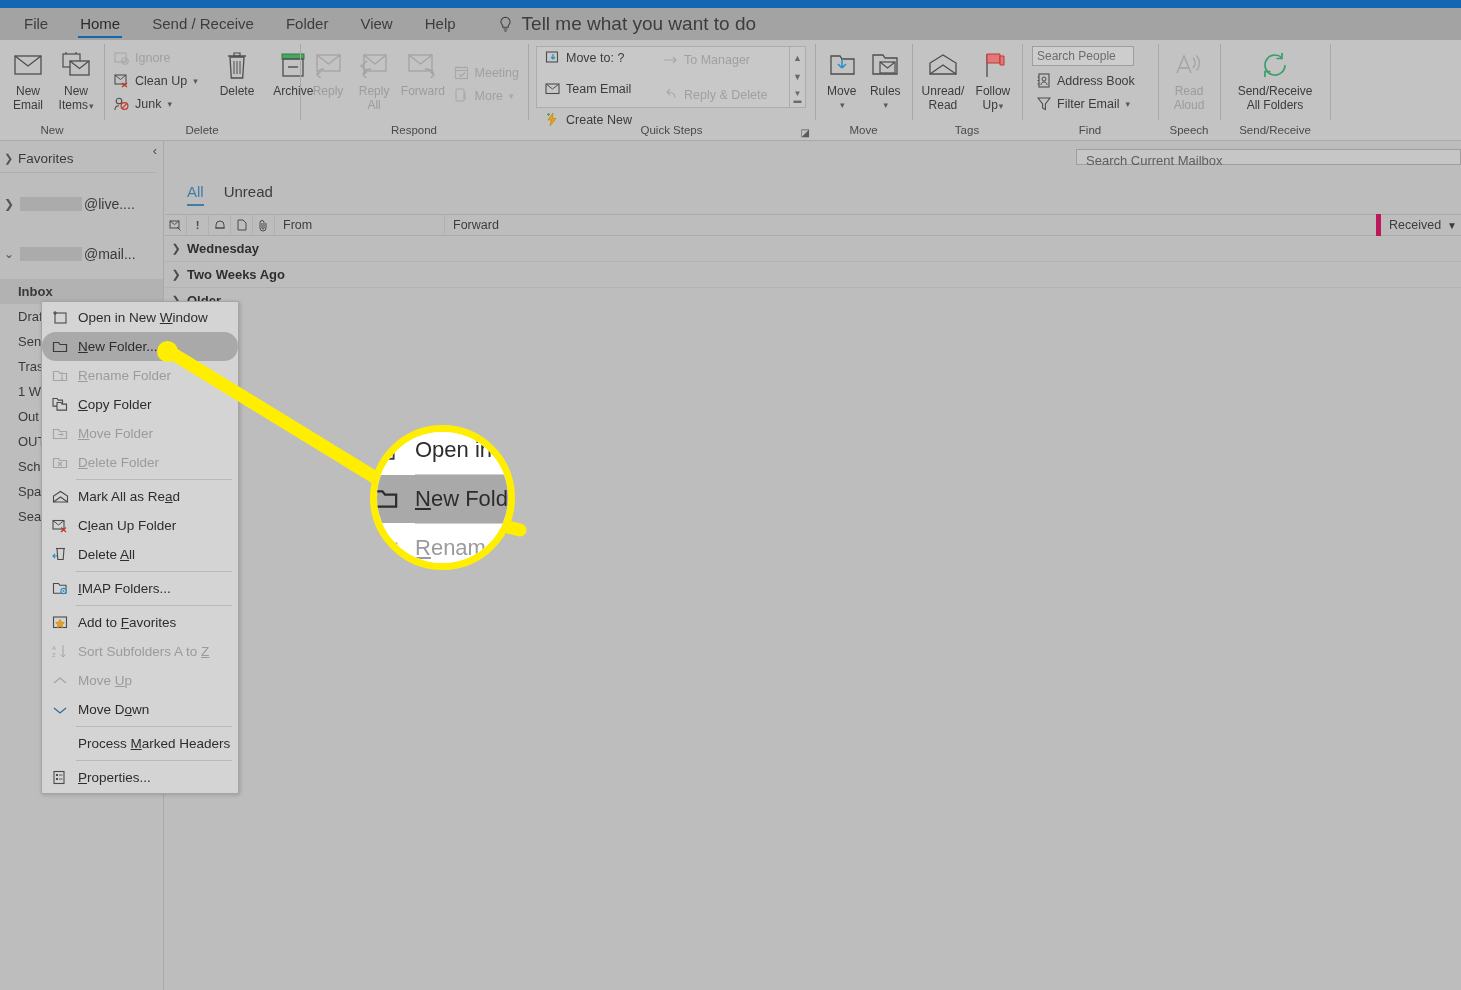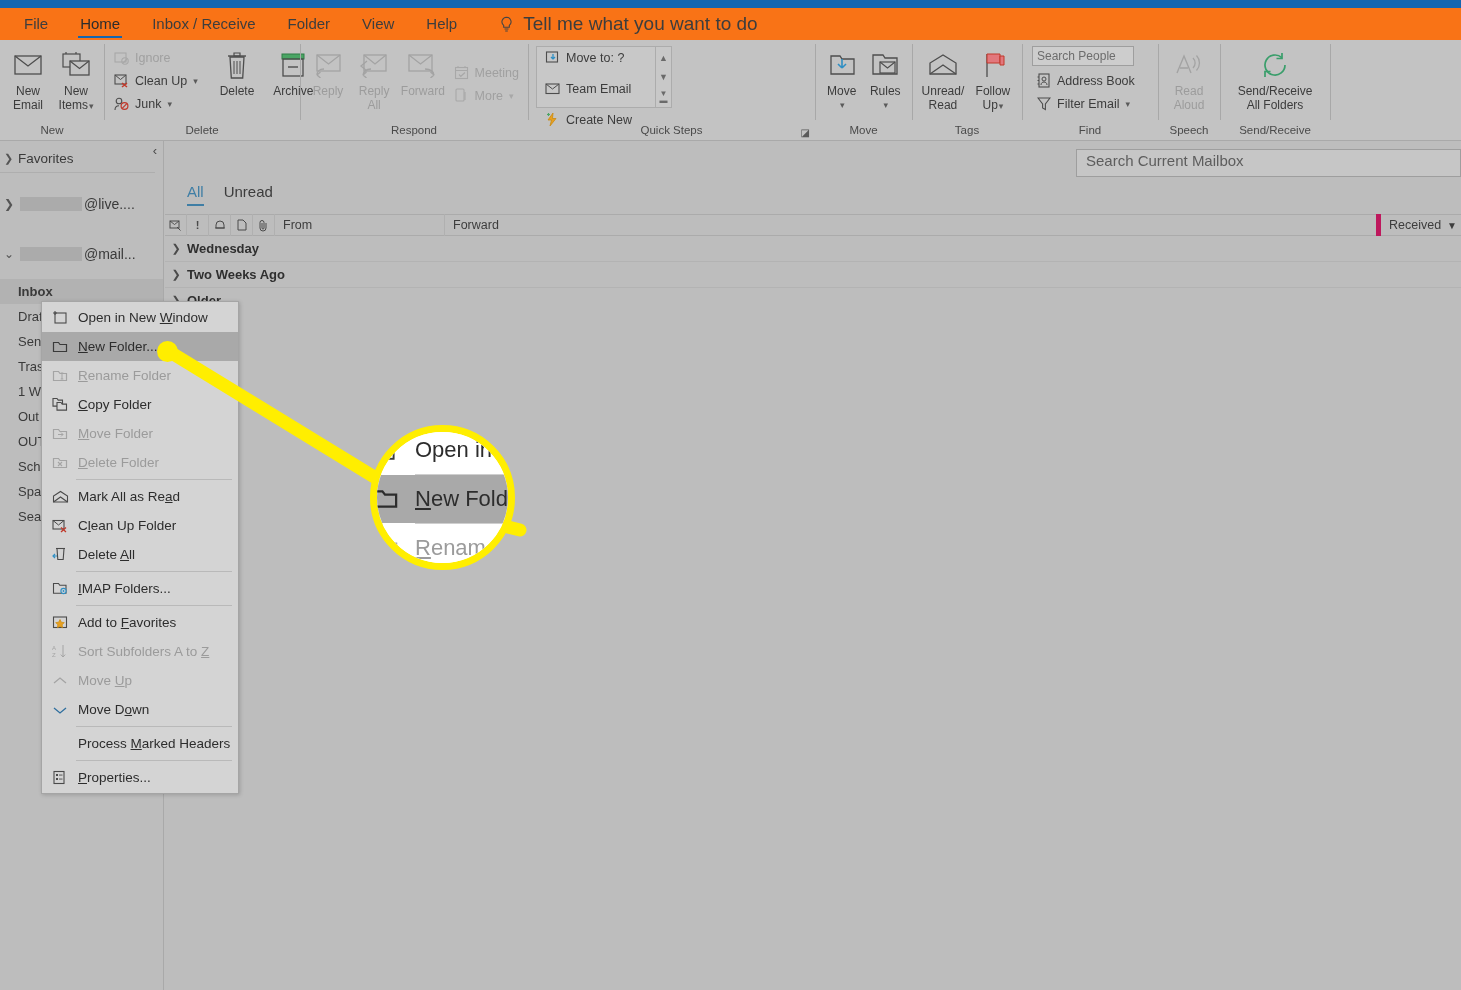--- a/index.html
+++ b/index.html
@@ -10,21 +10,21 @@
     color: #3a3a3a;
     -webkit-font-smoothing: antialiased;
     position: relative;
   }
 
   
   #titlebar { height: 8px; background: #1566b0; width: 100%; }
 
   
   #tabbar {
-    height: 32px; background: #f97316; display: flex; align-items: center;
+    height: 32px; background: #a3a3a3; display: flex; align-items: center;
     padding-left: 10px; gap: 4px; position: relative;
   }
   .tab {
     font-size: 15px; padding: 4px 14px 6px; color: #3d3d3d; position: relative;
     white-space: nowrap;
   }
   .tab.active { color: #2c2c2c; }
   .tab.active::after {
     content: ""; position: absolute; left: 12px; right: 12px; bottom: 0;
     height: 2px; background: #1566b0;
@@ -98,22 +98,22 @@
   .hr { height: 1px; background: #aeaeae; margin: 6px 8px 6px 0; }
   .acct { height: 50px; display: flex; align-items: center; padding-left: 4px; }
   .acct .chev { width: 16px; font-size: 12px; color: #555; }
   .redact { display: inline-block; height: 14px; background: #ababab; width: 62px; }
   .acct .dom { font-size: 14px; color: #3a3a3a; margin-left: 2px; }
   .folder { height: 25px; display: flex; align-items: center; padding-left: 18px; font-size: 13px; color: #3a3a3a; white-space: nowrap; }
   .folder.sel { background: #b2b2b2; font-weight: bold; }
 
   
   #listpane { position: absolute; left: 165px; right: 0; top: 0; bottom: 0; }
-  #searchbar { position: absolute; right: 0; left: 911px; top: 8px; height: 28px;
-    border: 1px solid #9e9e9e; background: #c6c6c6; font-size: 15px; color: #5d5d5d;
+  #searchbar { position: absolute; right: 0; left: 911px; top: 8px; height: 16px;
+    border: 1px solid #9e9e9e; background: #c6c6c6; font-size: 13px; color: #5d5d5d;
     line-height: 22px; padding-left: 9px; }
   #filtertabs { position: absolute; top: 42px; left: 22px; display: flex; gap: 20px; align-items: flex-end; }
   .ftab { font-size: 15px; color: #3c3c3c; padding-bottom: 6px; position: relative; }
   .ftab.active { color: #3f7ea5; }
   .ftab.active::after { content: ""; position: absolute; left: 0; right: 0; bottom: 0; height: 2px; background: #3f7ea5; }
   #colhead { position: absolute; top: 73px; left: 0; right: 0; height: 22px;
     border-top: 1px solid #ababab; border-bottom: 1px solid #ababab;
     display: flex; align-items: center; font-size: 12.5px; color: #3d3d3d; }
   .colcell { display: flex; align-items: center; justify-content: center; height: 22px; border-right: 1px solid #b0b0b0; }
   .colicon { width: 22px; font-size: 11px; color: #4a4a4a; }
@@ -123,21 +123,21 @@
     font-size: 13px; font-weight: bold; color: #2f2f2f; border-bottom: 1px solid #b3b3b3; }
   .grouprow .chev { width: 22px; text-align: center; font-size: 11px; font-weight: normal; color: #4a4a4a; }
   #reading { position: absolute; left: 0; right: 0; top: 163px; bottom: 0; background: #bdbdbd; }
 
   
   #ctxmenu {
     position: absolute; left: 41px; top: 301px; width: 198px;
     background: #d4d4d4; border: 1px solid #a5a5a5; z-index: 40;
     box-shadow: 1px 1px 4px rgba(0,0,0,0.18); padding: 1px 0;
   }
-  .mi { height: 29px; display: flex; align-items: center; font-size: 13.5px; color: #2d2d2d; padding-left: 10px; }
+  .mi { height: 29px; display: flex; align-items: center; font-size: 13.5px; color: #2d2d2d; padding-left: 10px; border-radius: 14px; }
   .mi.hl { background: #a9a9a9; }
   .mi.dis { color: #9b9b9b; }
   .mi .mic { width: 26px; display: flex; align-items: center; color: #4a4a4a; }
   .mi.dis .mic { color: #a4a4a4; }
   .mi .mtext u { text-decoration: underline; }
   .msep { height: 1px; background: #b9b9b9; margin: 2px 6px 2px 34px; }
 
   
   #callout-svg { position: absolute; left: 0; top: 0; width: 1461px; height: 990px; z-index: 60; pointer-events: none; }
   #magnifier {
@@ -157,21 +157,21 @@
   svg { display: block; }
 </style>
 </head>
 <body>
 
 <div id="titlebar"></div>
 
 <div id="tabbar">
   <div class="tab">File</div>
   <div class="tab active">Home</div>
-  <div class="tab">Inbox / Receive</div>
+  <div class="tab">Send / Receive</div>
   <div class="tab">Folder</div>
   <div class="tab">View</div>
   <div class="tab">Help</div>
   <div id="tellme">
     <span>
       <svg width="15" height="17" viewBox="0 0 15 17">
           <path d="M7.5 1.2a4.6 4.6 0 0 0-2.8 8.2v1.8h5.6V9.4A4.6 4.6 0 0 0 7.5 1.2z" fill="none" stroke="#444" stroke-width="1.1"></path>
           <path d="M5.5 13h4M6.2 15h2.6" stroke="#444" stroke-width="1.1" fill="none"></path>
         </svg>
     </span>
@@ -357,20 +357,38 @@
           <div class="smallitem">
             <span class="ic">
               <svg width="15" height="15" viewBox="0 0 15 15">
                   <path d="M8 1L3 8h3.5L5 14l6-7.5H7.5z" fill="#e8a020" stroke="#c98a10" stroke-width=".8"></path>
                   <path d="M2 2.5h3M3.5 1v3" stroke="#4aa564" stroke-width="1.2"></path>
                 </svg>
             </span>
             <span>Create New</span>
           </div>
         </div>
+        <div class="col" style="width:134px">
+          <div class="smallitem dim">
+            <span class="ic">
+              <svg width="16" height="12" viewBox="0 0 16 12">
+                  <path d="M1 6h12M10 3l3 3-3 3" fill="none" stroke="#a8a8a8" stroke-width="1.2"></path>
+                </svg>
+            </span>
+            <span>To Manager</span>
+          </div>
+          <div class="smallitem dim">
+            <span class="ic">
+              <svg width="16" height="13" viewBox="0 0 16 13">
+                  <path d="M12 10c0-4-3-6-8-6M4 4l3-3M4 4l3 3" fill="none" stroke="#a8a8a8" stroke-width="1.2"></path>
+                </svg>
+            </span>
+            <span>Reply &amp; Delete</span>
+          </div>
+        </div>
         <div id="qs-scroll">
           <div>▲</div>
           <div>▼</div>
           <div style="font-size:8px;line-height:7px">▼<br>▬</div>
         </div>
       </div>
     </div>
     <div class="rlabel">Quick Steps</div>
     <span class="dlg-launch">◪</span>
   </div>

